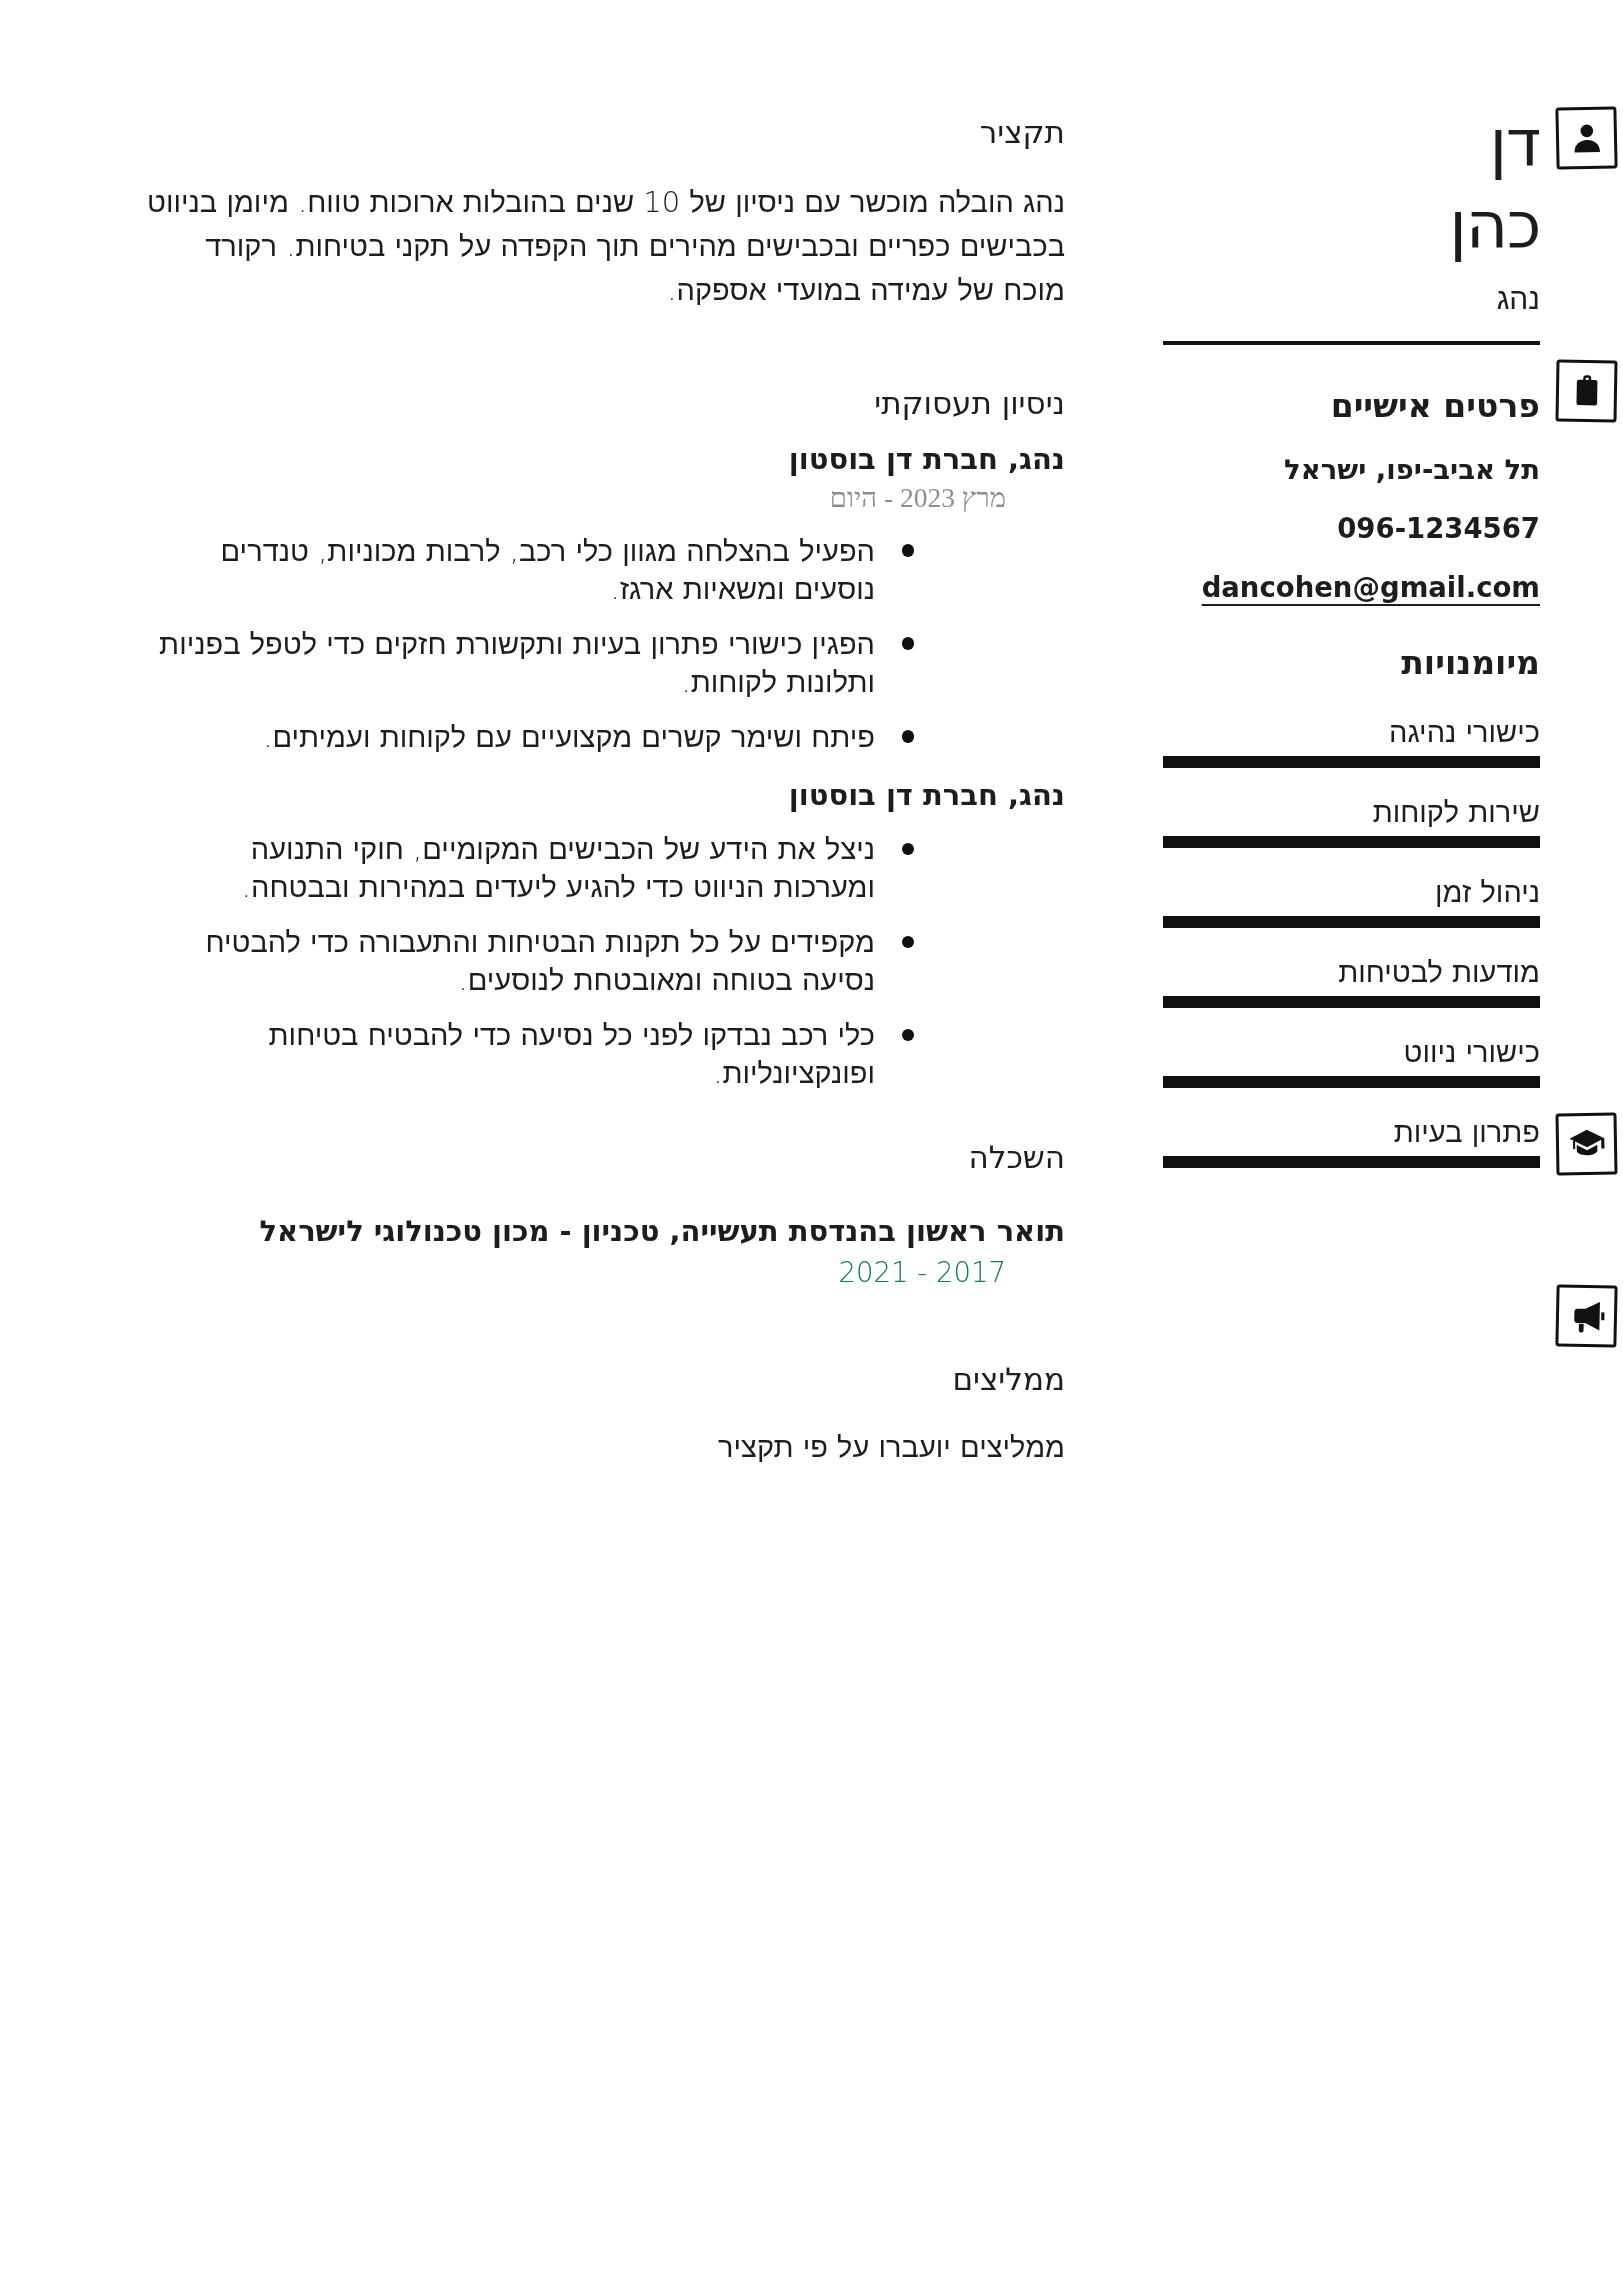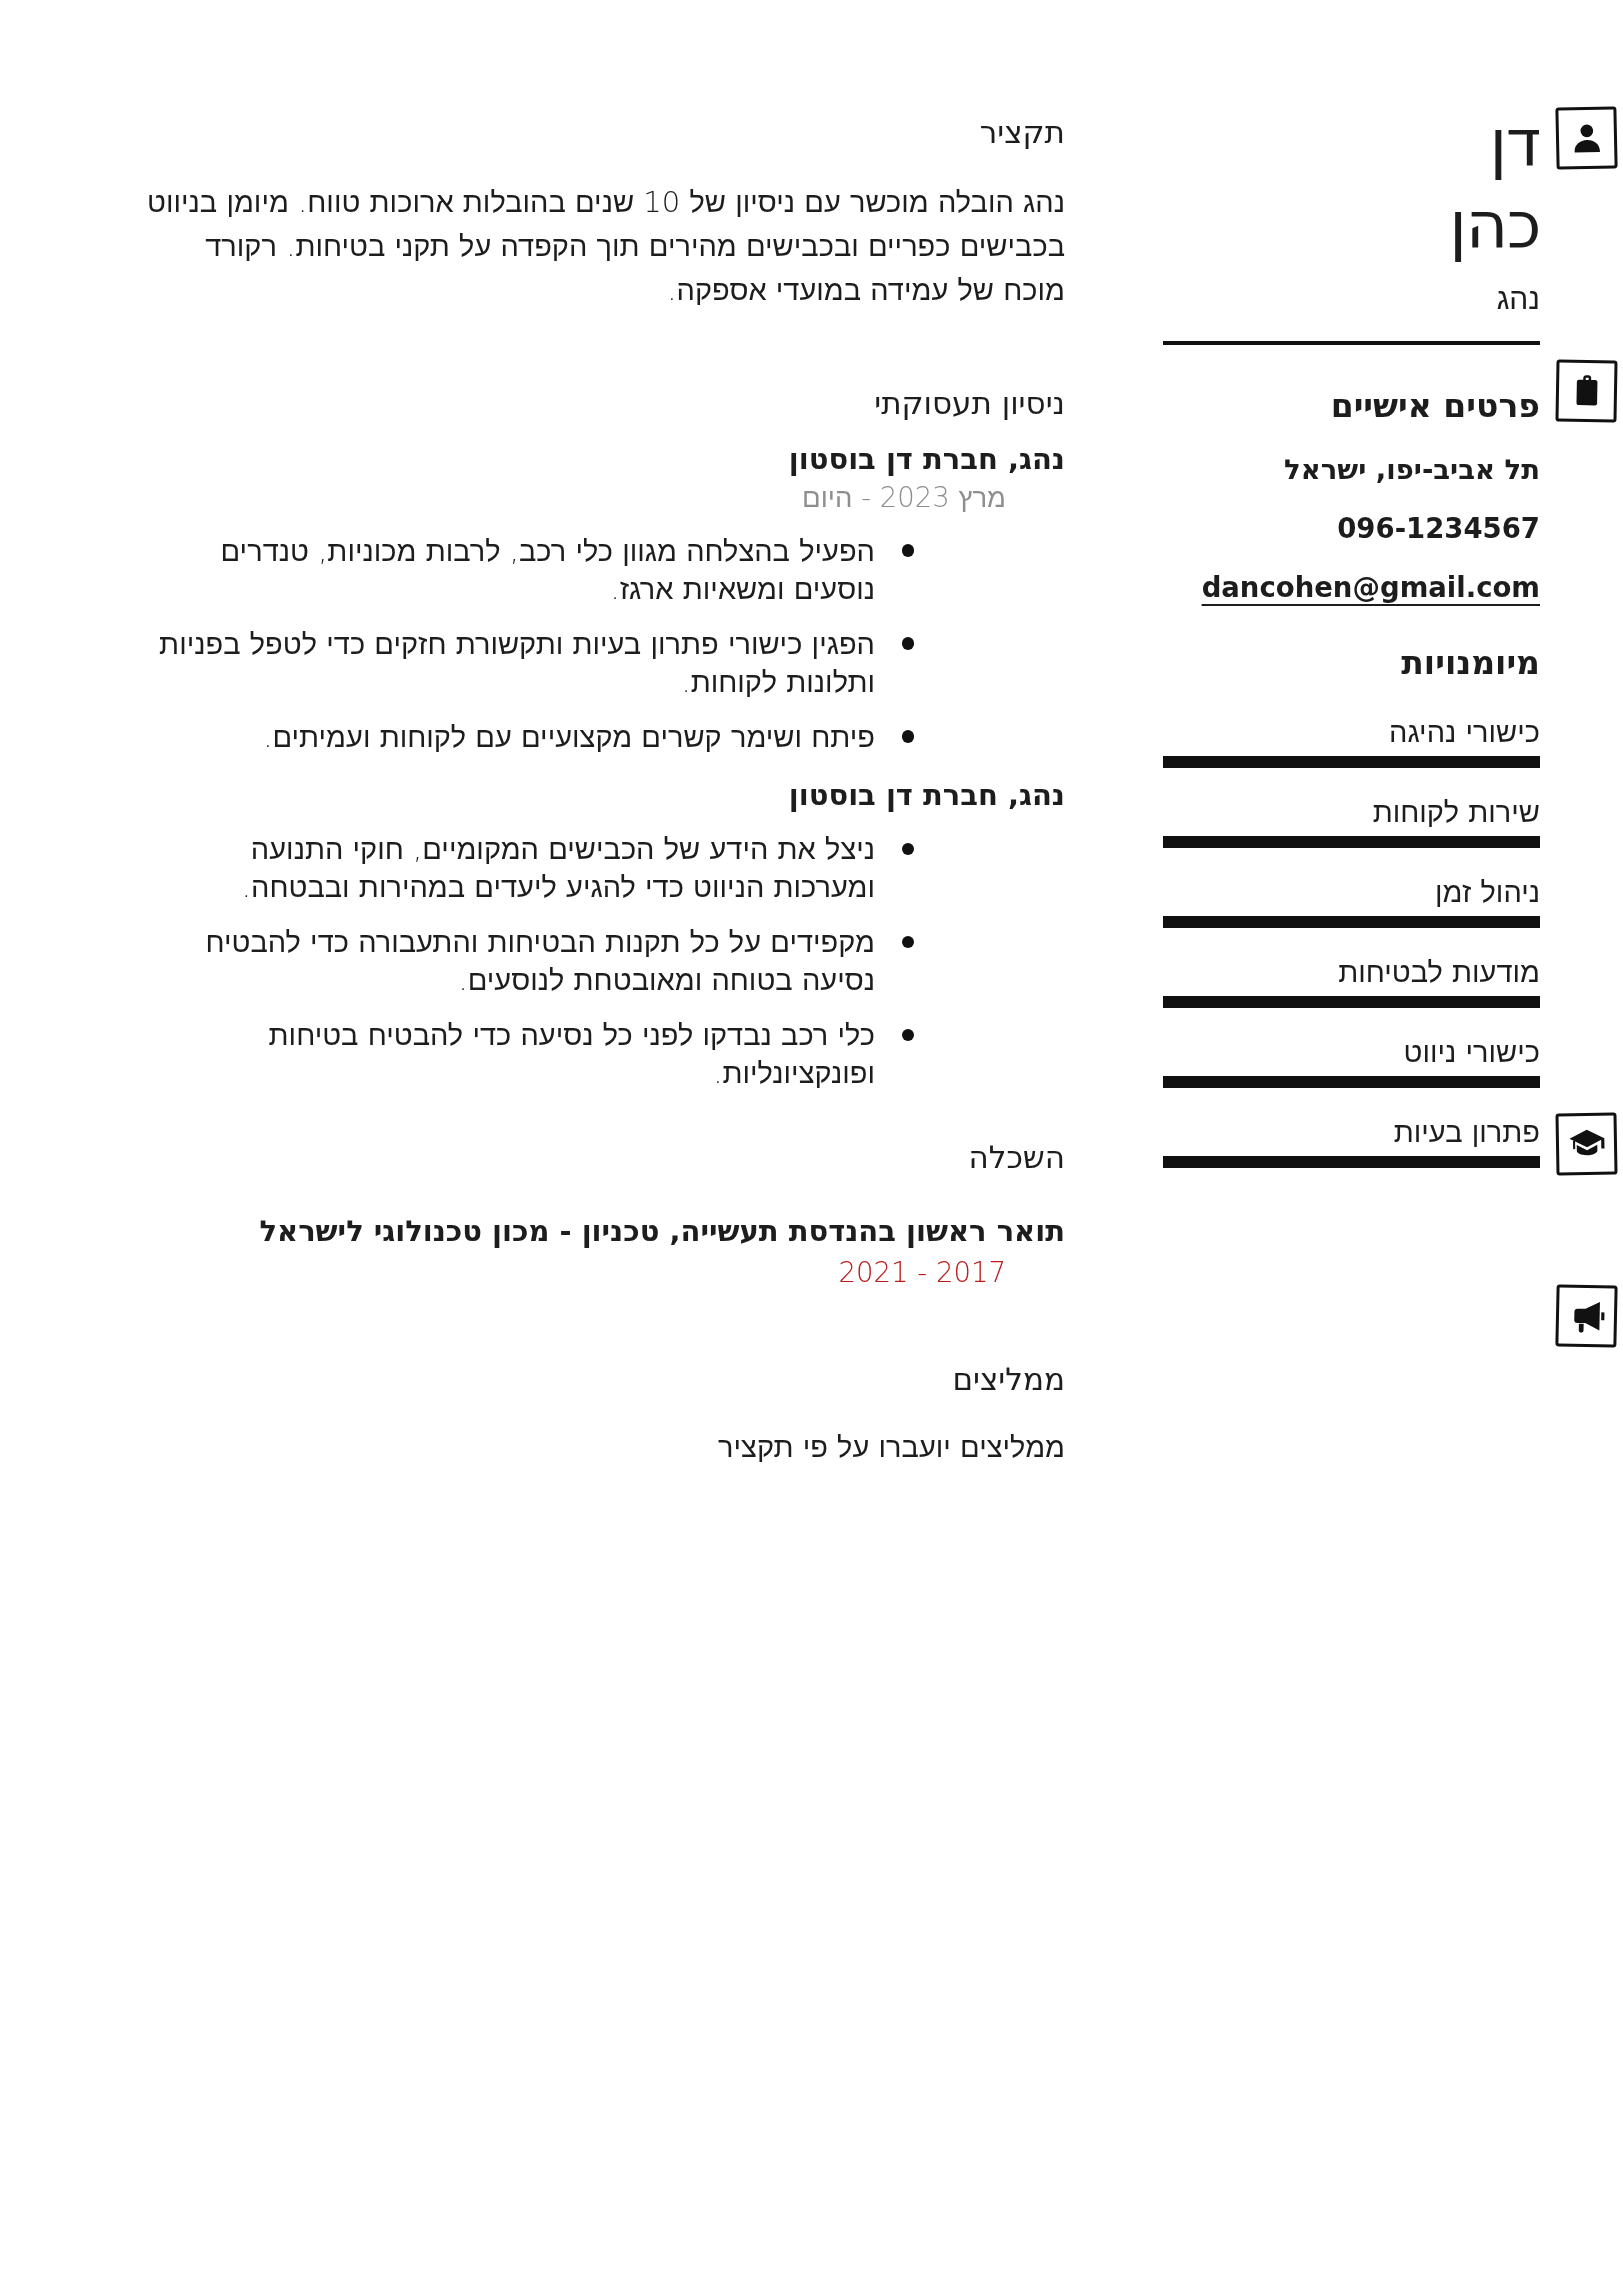--- a/index.html
+++ b/index.html
@@ -42,20 +42,21 @@
     line-height:34px;
     margin:0 0 5.2px 0;
   }
   .job-dates{
     display:block;
     padding-right:59px;
     font-size:27.5px;
     line-height:33px;
     color:#8e8e8e;
     font-weight:300;
+    font-family:Liberation Serif, serif;
   }
   .job-dates span{
     display:inline-block;
     max-width:308px;
   }
   ul.bullets{
     list-style:none;
     margin:18.3px 0 0 0;
     padding:0;
   }
@@ -79,21 +80,21 @@
     margin-top:38px;
     font-size:29px;
     font-weight:700;
     line-height:35px;
   }
   .edu-dates{
     margin-top:6.5px;
     padding-right:59px;
     font-size:27.5px;
     line-height:33px;
-    color:#b91c1c;
+    color:#0f766e;
     font-weight:300;
   }
   .h-ref{margin-top:71px;}
   .ref-text{
     margin-top:30px;
     font-size:29px;
     line-height:38px;
     font-weight:300;
   }
   

